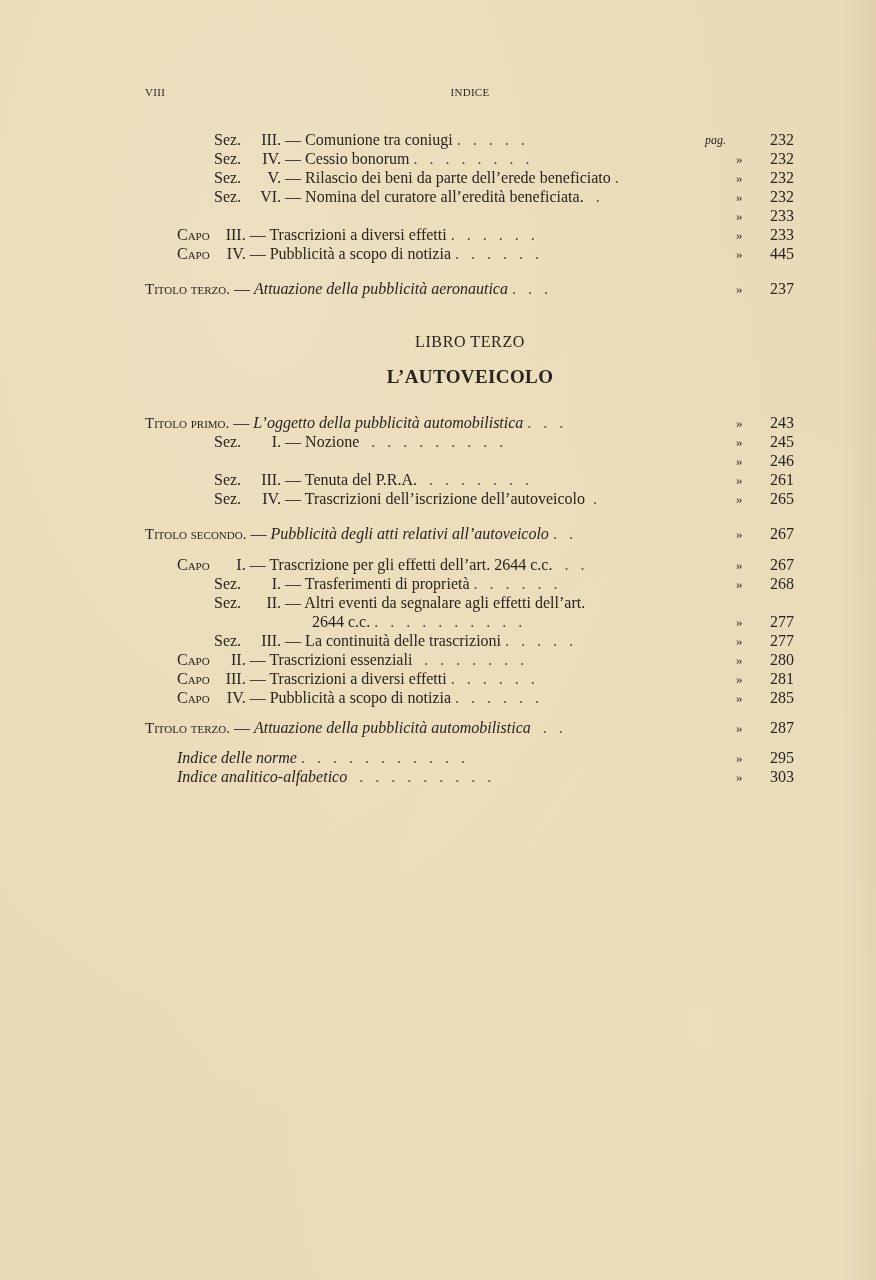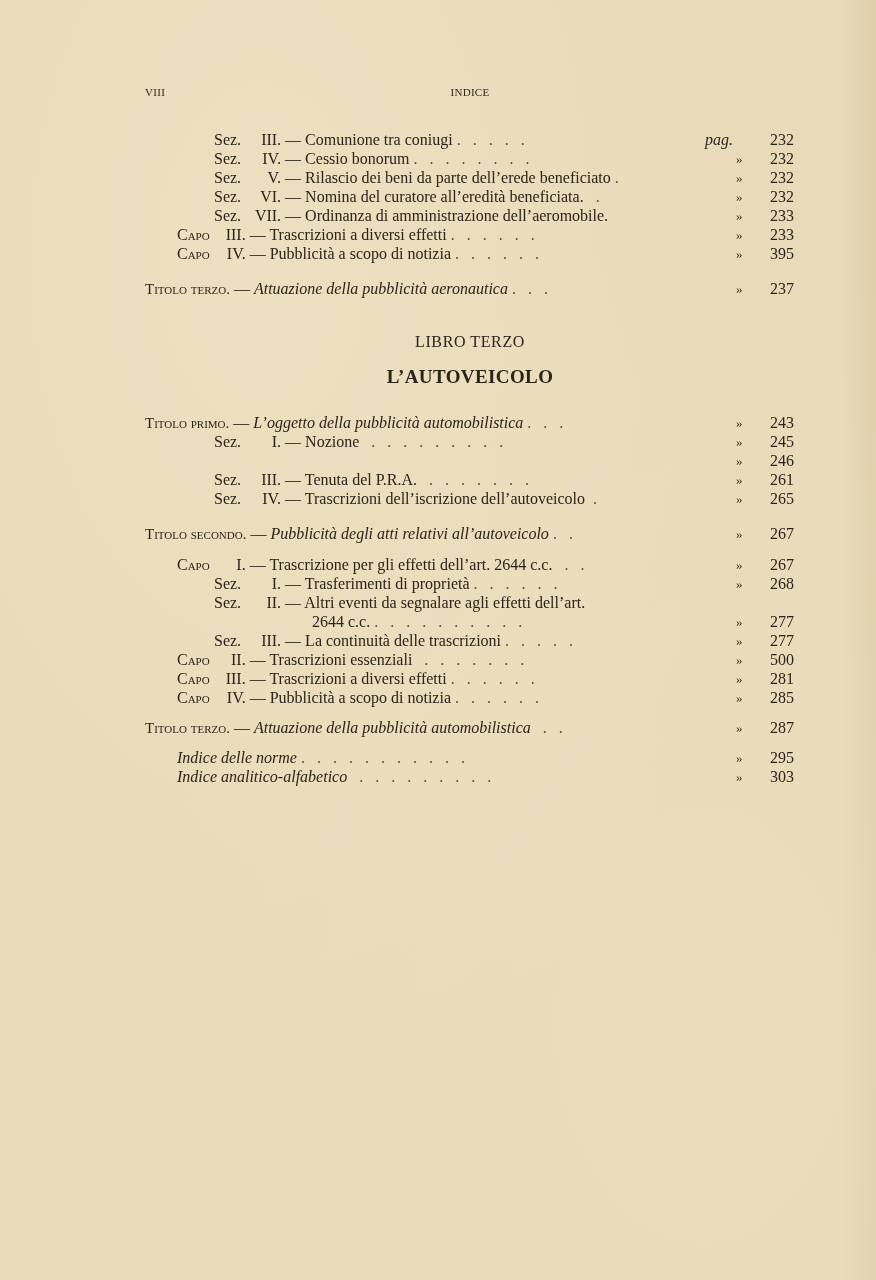--- a/index.html
+++ b/index.html
@@ -15,21 +15,21 @@
     color: #2a241c;
   }
   .page { position: absolute; left: 0; top: 0; width: 876px; height: 1280px; }
   .header { position: absolute; top: 86px; font-size: 11px; letter-spacing: 0.3px; color: #2f2920; }
   .hdr-left { left: 145px; }
   .hdr-center { left: 0; width: 940px; text-align: center; }
   .row { position: absolute; left: 0; width: 704px; height: 20px; font-size: 16px; line-height: 20px; white-space: nowrap; }
   .row .label { position: absolute; }
   .row .dots { position: absolute; color: #5a5040; letter-spacing: 0; }
   .row .ref { position: absolute; left: 736px; width: 20px; text-align: left; font-size: 13px; }
-  .row .ref.pag { left: 705px; font-style: italic; font-size: 16px; width: 50px; }
+  .row .ref.pag { left: 705px; font-style: italic; font-size: 12px; width: 50px; }
   .row .num { position: absolute; left: 760px; width: 34px; text-align: right; font-feature-settings: "onum"; }
   .sc { font-variant: small-caps; }
   .it { font-style: italic; text-align: right; }
   .lvl-titolo { left: 145px; }
   .lvl-capo { left: 177px; }
   .lvl-sez { left: 214px; }
   .lvl-cont { left: 312px; }
   .lvl-idx { left: 177px; }
   .book-title { position: absolute; left: 0; width: 940px; text-align: center; }
   .book-sub { top: 333px; font-size: 16px; letter-spacing: 0.6px; }
@@ -58,33 +58,32 @@
         <span class="label lvl-sez"><span>Sez.</span><span style="display: inline-block; min-width: 40px; text-align: right;">V.</span> — <span>Rilascio dei beni da parte dell’erede beneficiato</span><span class="dots" style="white-space: pre;"> .</span></span>
         <span class="ref">»</span>
         <span class="num">232</span>
       </div>
       <div class="row" style="top: 187px;">
         <span class="label lvl-sez"><span>Sez.</span><span style="display: inline-block; min-width: 40px; text-align: right;">VI.</span> — <span>Nomina del curatore all’eredità beneficiata.</span><span class="dots" style="white-space: pre;">   .</span></span>
         <span class="ref">»</span>
         <span class="num">232</span>
       </div>
       <div class="row" style="top: 206px;">
-        <span class="label lvl-sez"><span>Sez.</span><span style="display: inline-block; min-width: 40px; text-align: right;">VII.</span> — <span>Ordinanza di amministrazione dell’aeromobile.</span><span class="dots" style="white-space: pre;"></span></span>
         <span class="ref">»</span>
         <span class="num">233</span>
       </div>
       <div class="row" style="top: 225px;">
         <span class="label lvl-capo"><span class="sc">Capo</span><span style="display: inline-block; min-width: 36px; text-align: right;">III.</span> — <span>Trascrizioni a diversi effetti</span><span class="dots" style="white-space: pre;"> .   .   .   .   .   .</span></span>
         <span class="ref">»</span>
         <span class="num">233</span>
       </div>
       <div class="row" style="top: 244px;">
         <span class="label lvl-capo"><span class="sc">Capo</span><span style="display: inline-block; min-width: 36px; text-align: right;">IV.</span> — <span>Pubblicità a scopo di notizia</span><span class="dots" style="white-space: pre;"> .   .   .   .   .   .</span></span>
         <span class="ref">»</span>
-        <span class="num">395</span>
+        <span class="num">445</span>
       </div>
       <div class="row" style="top: 279px;">
         <span class="label lvl-titolo"><span class="sc" style="font-size: 15px;">Titolo terzo.</span> — <span class="it">Attuazione della pubblicità aeronautica</span><span class="dots" style="white-space: pre;"> .   .   .</span></span>
         <span class="ref">»</span>
         <span class="num">237</span>
       </div>
     </div>
 
   <div class="book-title book-sub">LIBRO TERZO</div>
   <div class="book-title book-main">L’AUTOVEICOLO</div>
@@ -140,21 +139,21 @@
         <span class="num">277</span>
       </div>
       <div class="row" style="top: 631px;">
         <span class="label lvl-sez"><span>Sez.</span><span style="display: inline-block; min-width: 40px; text-align: right;">III.</span> — <span>La continuità delle trascrizioni</span><span class="dots" style="white-space: pre;"> .   .   .   .   .</span></span>
         <span class="ref">»</span>
         <span class="num">277</span>
       </div>
       <div class="row" style="top: 650px;">
         <span class="label lvl-capo"><span class="sc">Capo</span><span style="display: inline-block; min-width: 36px; text-align: right;">II.</span> — <span>Trascrizioni essenziali</span><span class="dots" style="white-space: pre;">   .   .   .   .   .   .   .</span></span>
         <span class="ref">»</span>
-        <span class="num">500</span>
+        <span class="num">280</span>
       </div>
       <div class="row" style="top: 669px;">
         <span class="label lvl-capo"><span class="sc">Capo</span><span style="display: inline-block; min-width: 36px; text-align: right;">III.</span> — <span>Trascrizioni a diversi effetti</span><span class="dots" style="white-space: pre;"> .   .   .   .   .   .</span></span>
         <span class="ref">»</span>
         <span class="num">281</span>
       </div>
       <div class="row" style="top: 688px;">
         <span class="label lvl-capo"><span class="sc">Capo</span><span style="display: inline-block; min-width: 36px; text-align: right;">IV.</span> — <span>Pubblicità a scopo di notizia</span><span class="dots" style="white-space: pre;"> .   .   .   .   .   .</span></span>
         <span class="ref">»</span>
         <span class="num">285</span>

